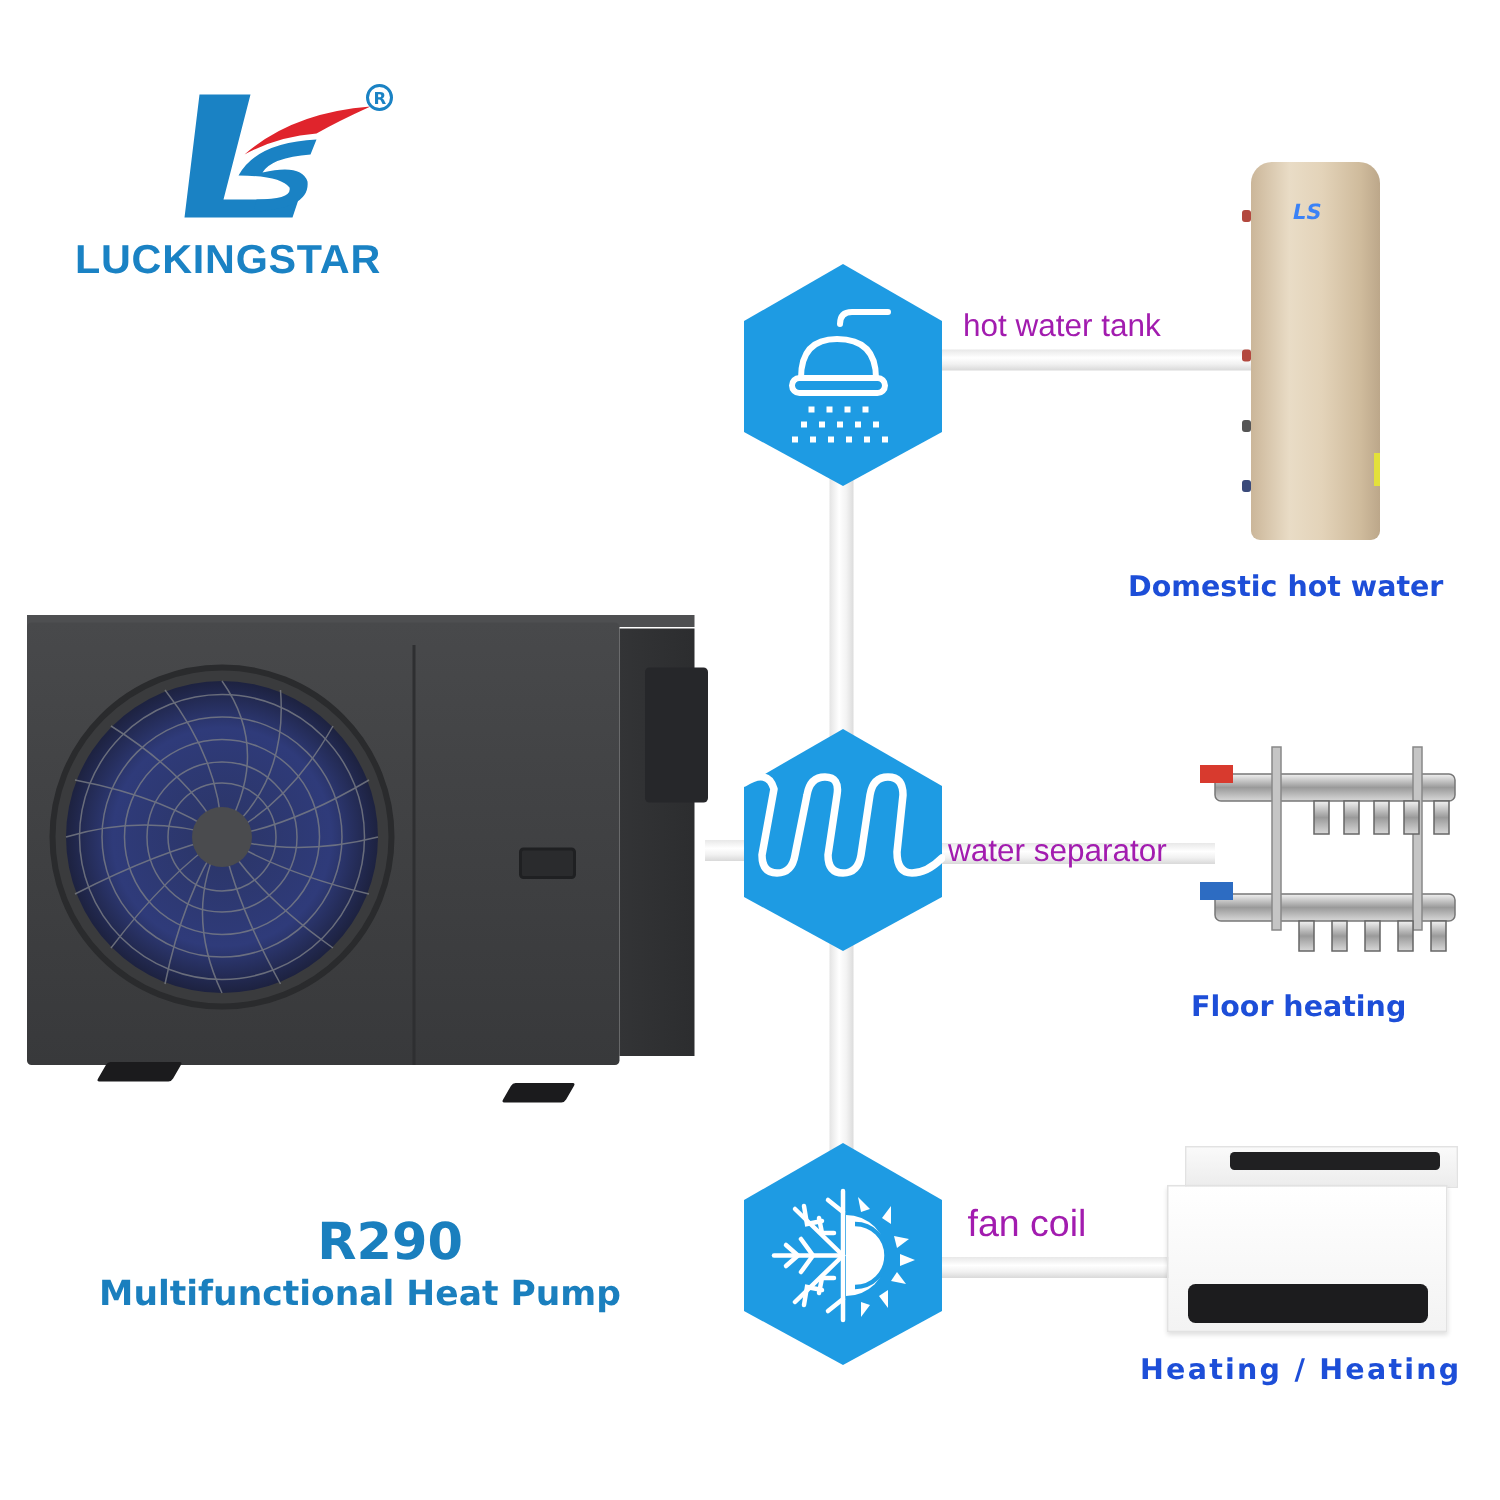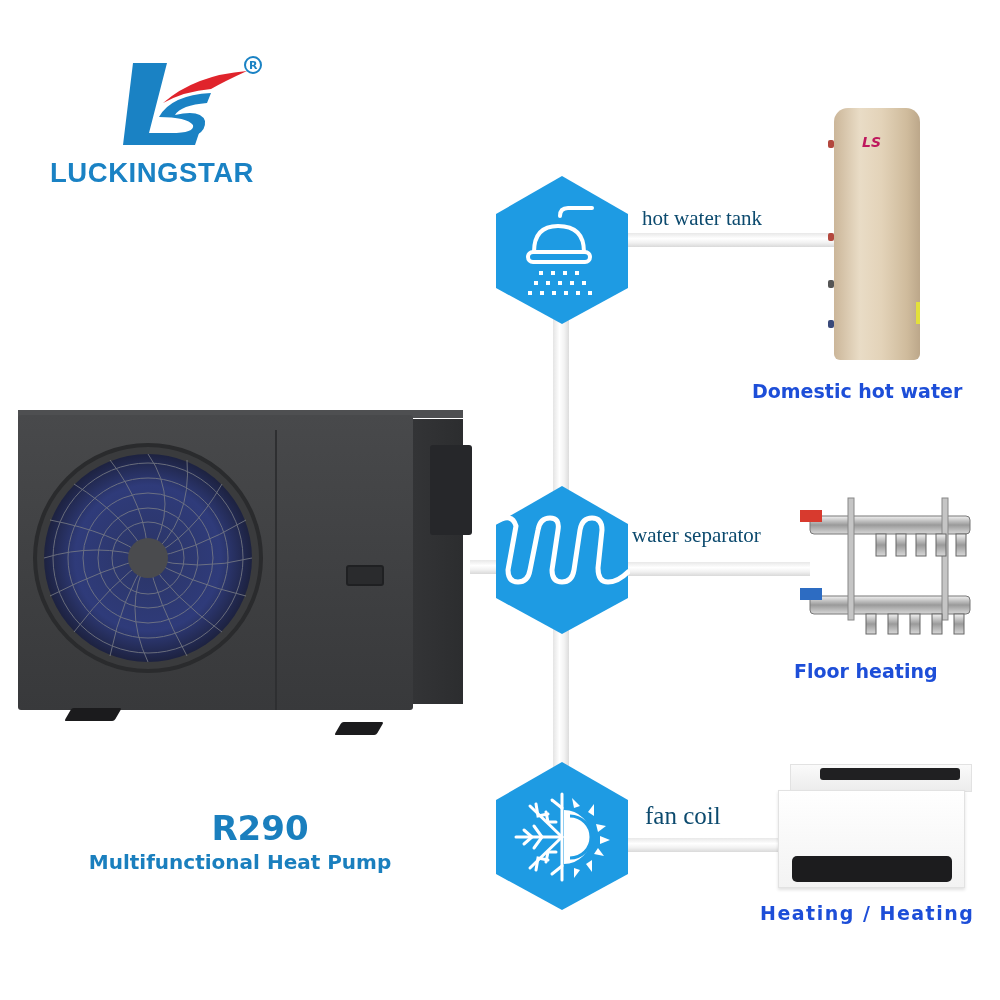--- a/index.html
+++ b/index.html
@@ -10,25 +10,25 @@
   .logo-mark { left:115px; top:55px; width:150px; height:100px; }
   .logo-text { left:50px; top:158px; font-family:"Liberation Sans", sans-serif; font-weight:700; font-size:27px; letter-spacing:0.5px; color:#1a82c4; transform:scaleX(1.02); transform-origin:left; }
 
   
   .pipe-v { left:553px; width:16px; background:linear-gradient(90deg,#e4e4e4,#ffffff 40%,#f3f3f3 70%,#dcdcdc); }
   .pipe-h { height:14px; background:linear-gradient(180deg,#e8e8e8,#ffffff 40%,#f1f1f1 70%,#d9d9d9); }
 
   .hex { width:136px; height:152px; }
   .hex svg { width:100%; height:100%; }
 
-  .conn-label { font-family:Liberation Serif, serif; color:#0c4a6e; font-size:21px; }
+  .conn-label { font-family:Liberation Sans, sans-serif; color:#a21caf; font-size:21px; }
   .cap-label { font-family:"DejaVu Sans", sans-serif; font-weight:700; color:#1d4ed8; font-size:19px; }
 
   .title-r290 { left:0; width:480px; top:808px; text-align:center; font-weight:700; color:#1a7fbe; font-size:34px; font-family:"DejaVu Sans", sans-serif;margin-left:20px; }
-  .title-sub { left:0; width:480px; top:850px; text-align:center; font-weight:700; color:#1a7fbe; font-size:20px; font-family:"DejaVu Sans", sans-serif; }
+  .title-sub { left:0; width:480px; top:850px; text-align:center; font-weight:700; color:#1a7fbe; font-size:23px; font-family:"DejaVu Sans", sans-serif; }
 
   
   .hp-body { left:18px; top:415px; width:395px; height:295px; background:linear-gradient(180deg,#48494b,#3e3f41 60%,#38393b); border-radius:3px; }
   .hp-side { left:413px; top:419px; width:50px; height:285px; background:linear-gradient(90deg,#333436,#2c2d2f); }
   .hp-top { left:18px; top:410px; width:445px; height:8px; background:#4e4f51; }
   .hp-divider { left:275px; top:430px; width:2px; height:280px; background:#2e2f31; }
   .hp-handle { left:346px; top:565px; width:34px; height:17px; border:2px solid #1f2022; border-radius:3px; background:#2a2b2d; }
   .hp-foot1 { left:68px; top:708px; width:50px; height:13px; background:#1b1b1d; transform:skewX(-30deg); border-radius:2px; }
   .hp-foot2 { left:338px; top:722px; width:42px; height:13px; background:#1b1b1d; transform:skewX(-30deg); border-radius:2px; }
   .hp-box { left:430px; top:445px; width:42px; height:90px; background:#26272a; border-radius:3px; }
@@ -136,35 +136,35 @@
         <rect x="58" y="117" width="4" height="4"></rect>
         <rect x="70" y="117" width="4" height="4"></rect>
         <rect x="82" y="117" width="4" height="4"></rect>
         <rect x="94" y="117" width="4" height="4"></rect>
     </g>
   </svg>
 </div>
 <div class="abs conn-label" style="left:642px;top:206px;">hot water tank</div>
 
 <div class="abs tank"></div>
-<div class="abs" style="left:862px;top:134px;color:#be185d;font-weight:700;font-size:14px;font-style:italic;">LS</div>
+<div class="abs" style="left:862px;top:134px;color:#3b82f6;font-weight:700;font-size:14px;font-style:italic;">LS</div>
 <div class="abs" style="left:828px;top:140px;width:6px;height:8px;background:#b3483e;border-radius:2px;"></div>
 <div class="abs" style="left:828px;top:233px;width:6px;height:8px;background:#b3483e;border-radius:2px;"></div>
 <div class="abs" style="left:828px;top:280px;width:6px;height:8px;background:#555;border-radius:2px;"></div>
 <div class="abs" style="left:828px;top:320px;width:6px;height:8px;background:#3a4a7a;border-radius:2px;"></div>
 <div class="abs" style="left:916px;top:302px;width:4px;height:22px;background:#e3e03a;"></div>
 <div class="abs cap-label" style="left:752px;top:380px;">Domestic hot water</div>
 
 <div class="abs hex" style="left:494px;top:484px;">
   <svg viewBox="0 0 136 152">
     <polygon points="68,2 134,40 134,114 68,150 2,114 2,40" fill="#1e9be3"></polygon>
     <path d="M2 38 Q18 28 22 42 L14 86 Q14 98 24 98 Q34 98 36 86 L44 46 Q46 34 56 34 Q66 34 64 46 L58 86 Q58 98 68 98 Q78 98 80 86 L86 46 Q88 34 98 34 Q108 34 108 46 L104 84 Q104 98 114 98 Q124 98 134 88" fill="none" stroke="#ffffff" stroke-width="5" stroke-linecap="round" stroke-linejoin="round"></path>
   </svg>
 </div>
-<div class="abs conn-label" style="left:632px;top:523px;">water separator</div>
+<div class="abs conn-label" style="left:632px;top:556px;">water separator</div>
 
 <div class="abs" style="left:800px;top:486px;width:180px;height:150px;">
   <svg viewBox="0 0 180 150" width="180" height="150">
     <defs>
       <linearGradient id="chrome" x1="0" y1="0" x2="0" y2="1">
         <stop offset="0" stop-color="#f2f2f2"></stop>
           <stop offset="0.5" stop-color="#9a9a9a"></stop>
           <stop offset="1" stop-color="#d8d8d8"></stop>
       </linearGradient>
     </defs>

